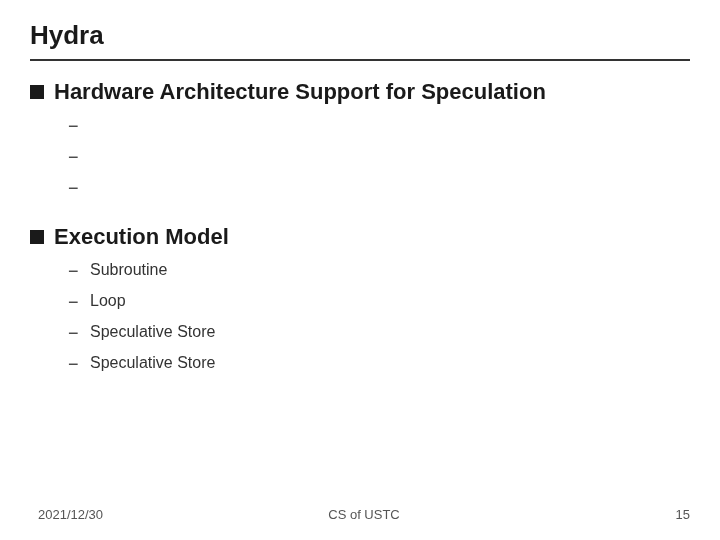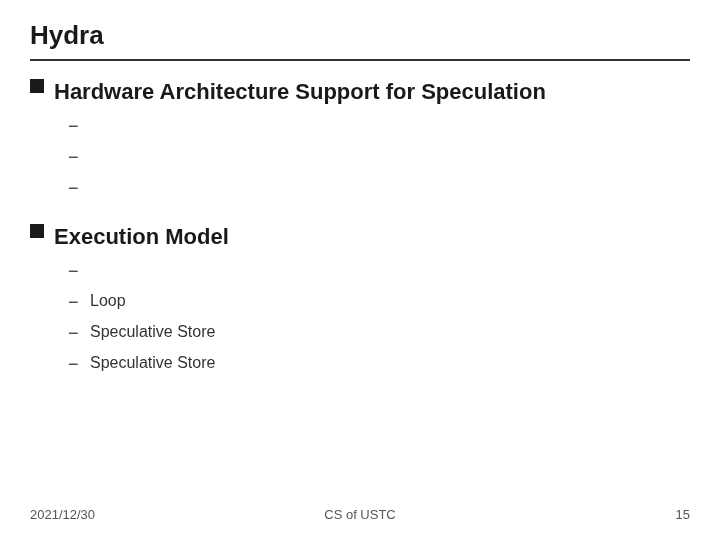--- a/index.html
+++ b/index.html
@@ -37,21 +37,21 @@
       border-top: 2px solid #333333;
       margin-bottom: 18px;
     }
 
     .section {
       margin-bottom: 22px;
     }
 
     .section-header {
       display: flex;
-      align-items: flex-start;
+      align-items: center;
       font-size: 22px;
       font-weight: bold;
       color: #1a1a1a;
       margin-bottom: 8px;
     }
 
     .bullet-square {
       display: inline-block;
       width: 14px;
       height: 14px;
@@ -80,21 +80,21 @@
       flex-shrink: 0;
       font-size: 18px;
       color: #333333;
       margin-right: 4px;
       line-height: 1.5;
     }
 
     .footer {
       position: absolute;
       bottom: 18px;
-      left: 0;
+      left: 8px;
       right: 0;
       display: flex;
       justify-content: space-between;
       align-items: flex-start;
       padding: 0 30px;
       font-size: 13px;
       color: #555555;
     }
 
     .footer-center {
@@ -130,20 +130,21 @@
   </div>
 
   <div class="section">
     <div class="section-header">
       <span class="bullet-square"></span>
       <span>Execution Model</span>
     </div>
     <div class="sub-items">
       <div class="sub-item">
         <span class="dash">−</span>
+        <span>Subroutine</span>
       </div>
       <div class="sub-item">
         <span class="dash">−</span>
         <span>Loop</span>
       </div>
       <div class="sub-item">
         <span class="dash">−</span>
         <span>Speculative Store</span>
       </div>
       <div class="sub-item">

